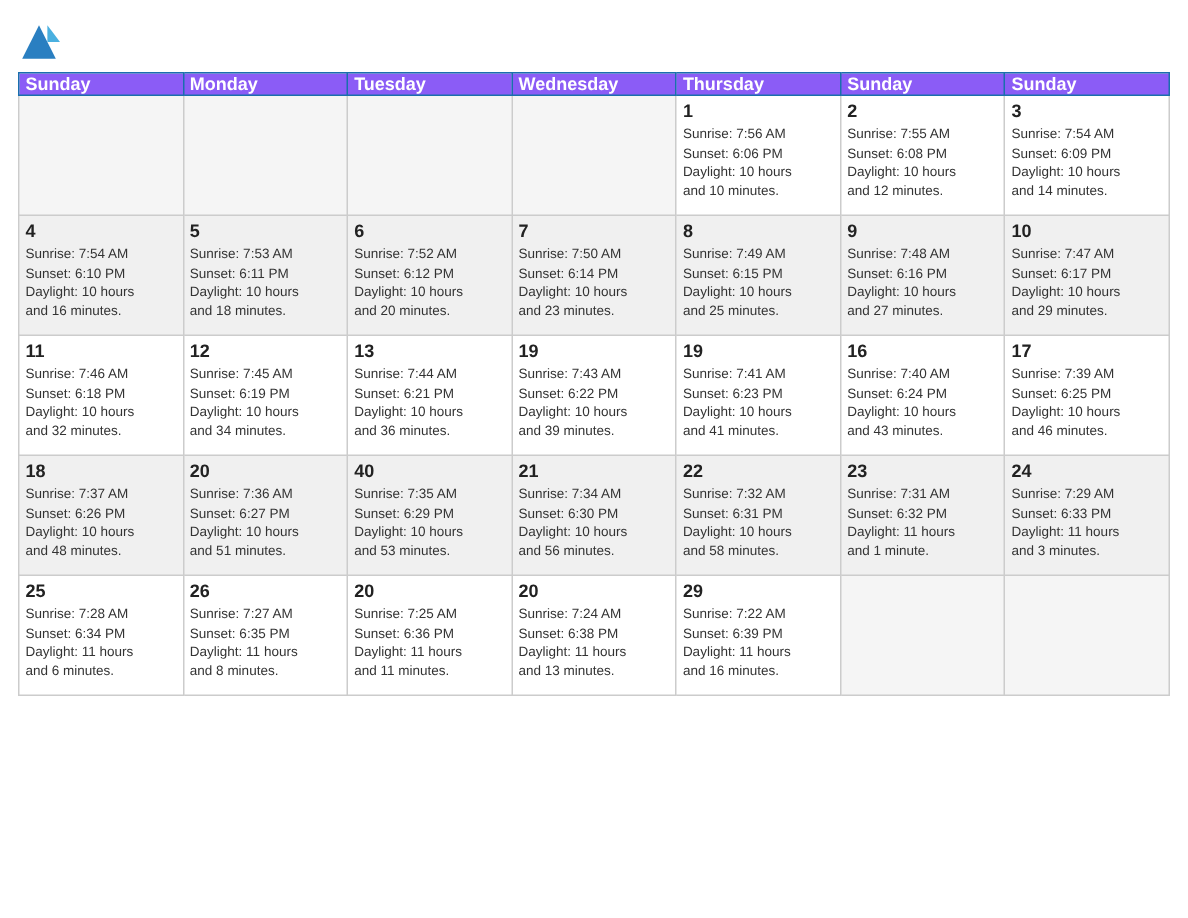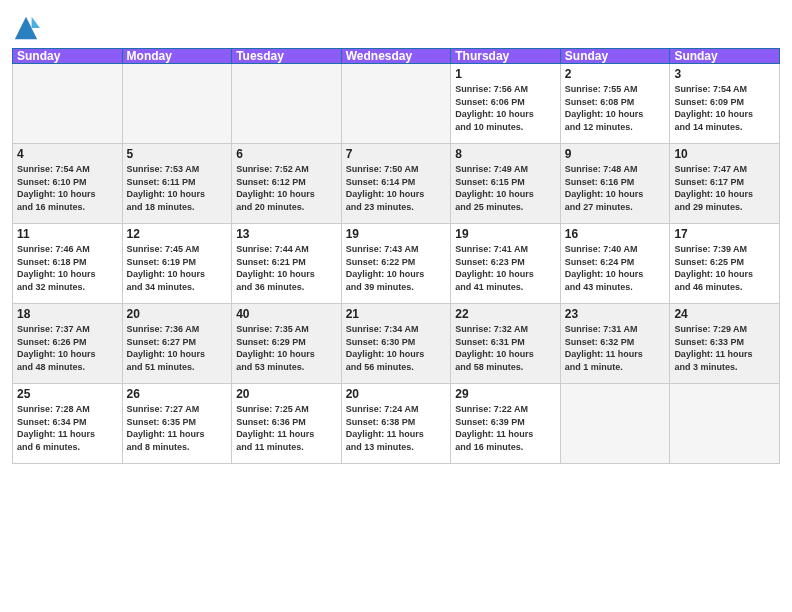--- a/index.html
+++ b/index.html
@@ -92,21 +92,20 @@
       font-size: 12px;
       font-weight: bold;
       color: #222;
       display: block;
       margin-bottom: 2px;
     }
     .day-info {
       font-size: 9px;
       line-height: 1.4;
       color: #333;
-      font-weight: bold;
     }
   </style>
 </head>
 <body>
 
 <div class="page">
   <div class="header">
     <div class="logo">
       <svg class="logo-icon" viewBox="0 0 40 40">
         <polygon points="20,4 36,36 4,36" fill="#2a7fc1"></polygon>

